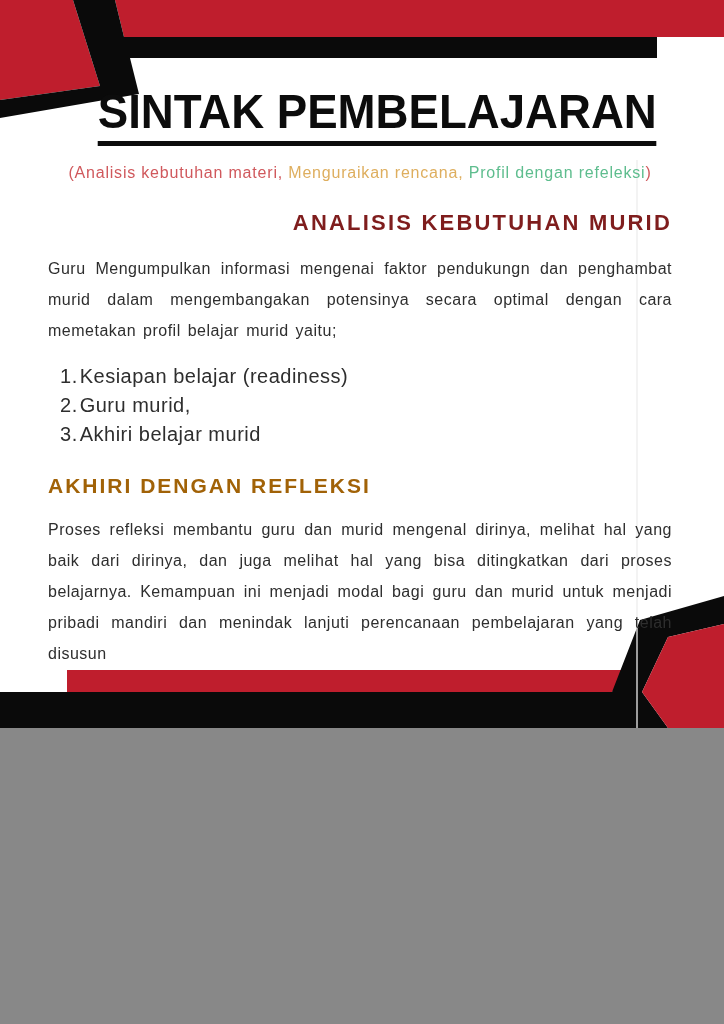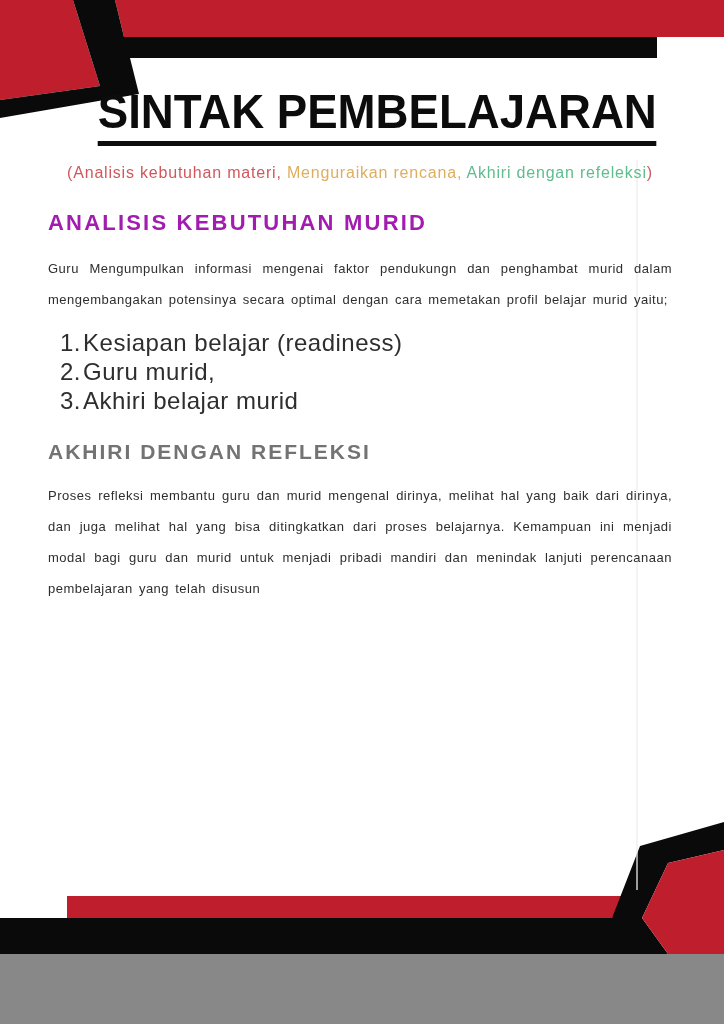--- a/index.html
+++ b/index.html
@@ -1,18 +1,18 @@
 <!DOCTYPE html>
 <html><head>
 <meta charset="utf-8">
 <style>
   html,body{margin:0;padding:0;background:#888;}
   .page{
     position:relative;
-    width:724px;height:954px;
+    width:724px;height:728px;
     background:#ffffff;
     overflow:hidden;
     font-family:"Liberation Sans", sans-serif;
     margin:0 auto;
   }
   .deco{position:absolute;left:0;width:724px;pointer-events:none;}
   .deco-top{top:0;height:140px;}
   .deco-bottom{bottom:0;height:164px;}
   .scan-line{position:absolute;left:636px;top:160px;width:2px;height:730px;background:#ededed;opacity:.65;}
 
@@ -33,27 +33,27 @@
 
   .acro-sub{margin-top:16px;text-align:center;font-size:16px;font-weight:500;letter-spacing:.8px;line-height:1.4;}
 
   .h-sec{font-weight:700;line-height:1.2;}
   .h1{margin-top:26px;font-size:22px;letter-spacing:2.2px;}
   .h2{margin-top:38px;font-size:16.5px;letter-spacing:1.3px;}
   .h3{margin-top:24px;font-size:21px;letter-spacing:2px;}
 
   .body-p{
     margin-top:16px;
-    font-size:13px;line-height:31px;color:#2e2e2e;
+    font-size:16px;line-height:31px;color:#2e2e2e;
     text-align:justify;letter-spacing:.5px;word-spacing:2px;
   }
   .num-list{
     margin:2px 0 0 0;padding:0 0 0 12px;
     list-style:none;counter-reset:li;
-    font-size:24px;line-height:29px;color:#2e2e2e;letter-spacing:.5px;
+    font-size:20px;line-height:29px;color:#2e2e2e;letter-spacing:.5px;
   }
   .num-list li::before{counter-increment:li;content:counter(li) ".";margin-right:2px;}
 </style>
 </head>
 <body>
 
 <div class="page">
 
   <svg class="deco deco-top" viewBox="0 0 724 140" aria-hidden="true">
     <polygon points="0,0 73,0 100,86 0,100" fill="#bf1e2d"></polygon>
@@ -70,29 +70,29 @@
   <div class="scan-line"></div>
 
   <div class="content">
 
     <div class="title-wrap">
       <span class="title">SINTAK PEMBELAJARAN</span>
     </div>
 
 
     <div class="acro-sub">
-      <span style="color: rgb(208, 88, 92);">(Analisis kebutuhan materi, </span><span style="color: rgb(222, 174, 94);">Menguraikan rencana, </span><span style="color: rgb(94, 189, 142);">Akhiri dengan refeleksi</span><span style="color: rgb(208, 88, 92);">)</span>
+      <span style="color: rgb(208, 88, 92);">(Analisis kebutuhan materi, </span><span style="color: rgb(222, 174, 94);">Menguraikan rencana, </span><span style="color: rgb(94, 189, 142);">Profil dengan refeleksi</span><span style="color: rgb(208, 88, 92);">)</span>
     </div>
 
-    <div class="h-sec h1" style="color: #a21caf;">ANALISIS KEBUTUHAN MURID</div>
+    <div class="h-sec h1" style="color: #7f1d1d; text-align: right;">ANALISIS KEBUTUHAN MURID</div>
     <p class="body-p">Guru Mengumpulkan informasi mengenai faktor pendukungn dan penghambat murid dalam mengembangakan potensinya secara optimal dengan cara memetakan profil belajar murid yaitu;</p>
     <ol class="num-list">
       <li>Kesiapan belajar (readiness)</li>
       <li>Guru murid,</li>
       <li>Akhiri belajar murid</li>
     </ol>
 
 
-    <div class="h-sec h3" style="color: #737373;">AKHIRI DENGAN REFLEKSI</div>
+    <div class="h-sec h3" style="color: #a16207;">AKHIRI DENGAN REFLEKSI</div>
     <p class="body-p">Proses refleksi membantu guru dan murid mengenal dirinya, melihat hal yang baik dari dirinya, dan juga melihat hal yang bisa ditingkatkan dari proses belajarnya. Kemampuan ini menjadi modal bagi guru dan murid untuk menjadi pribadi mandiri dan menindak lanjuti perencanaan pembelajaran yang telah disusun</p>
 
   </div>
 </div>
 
 </body></html>

